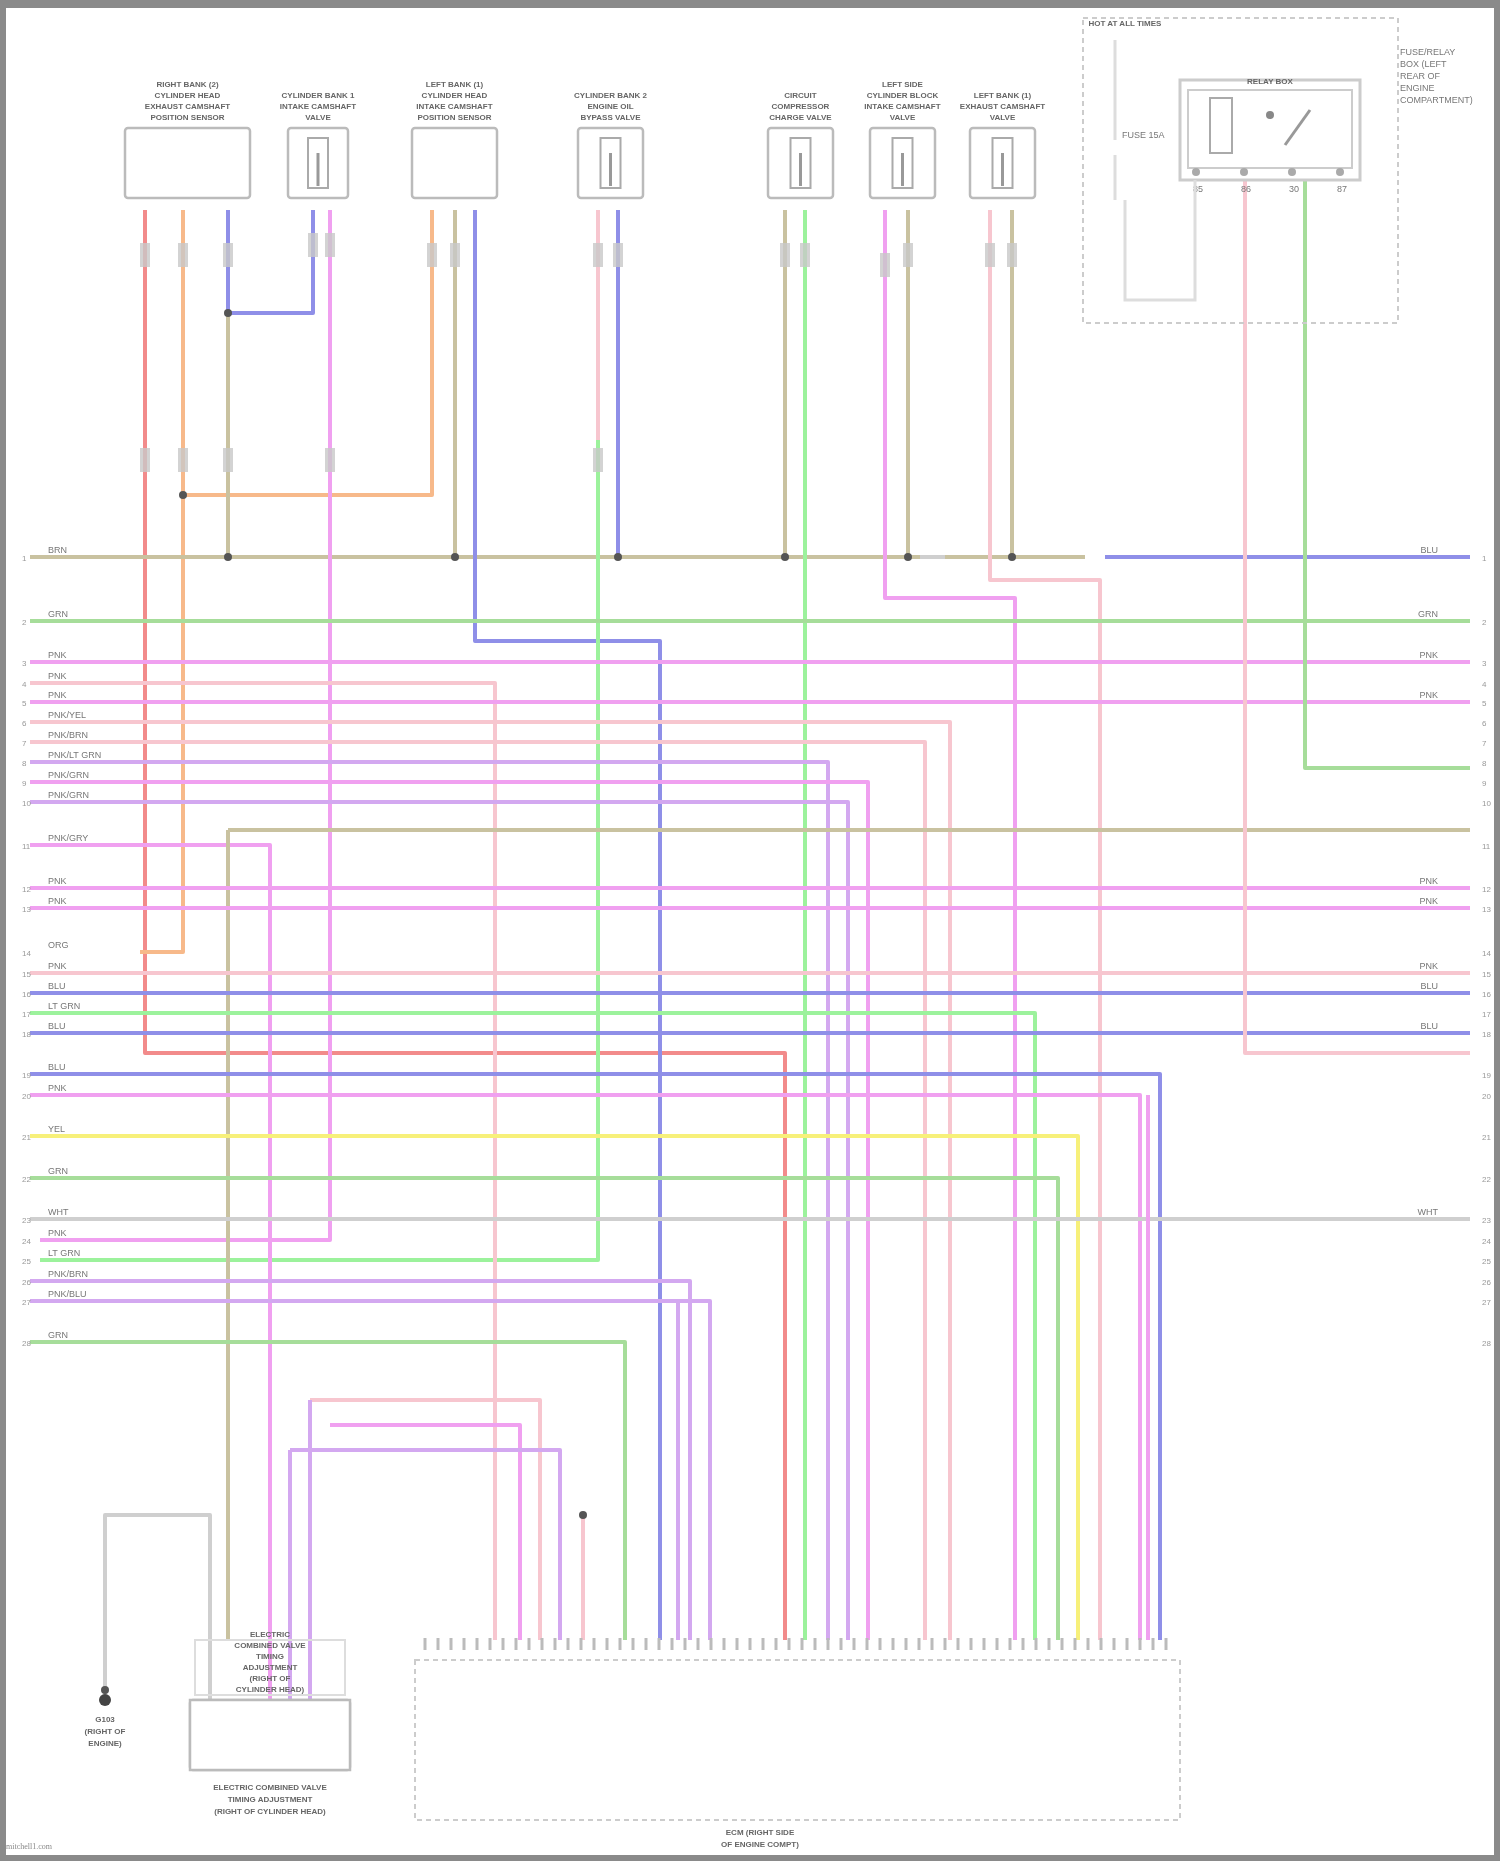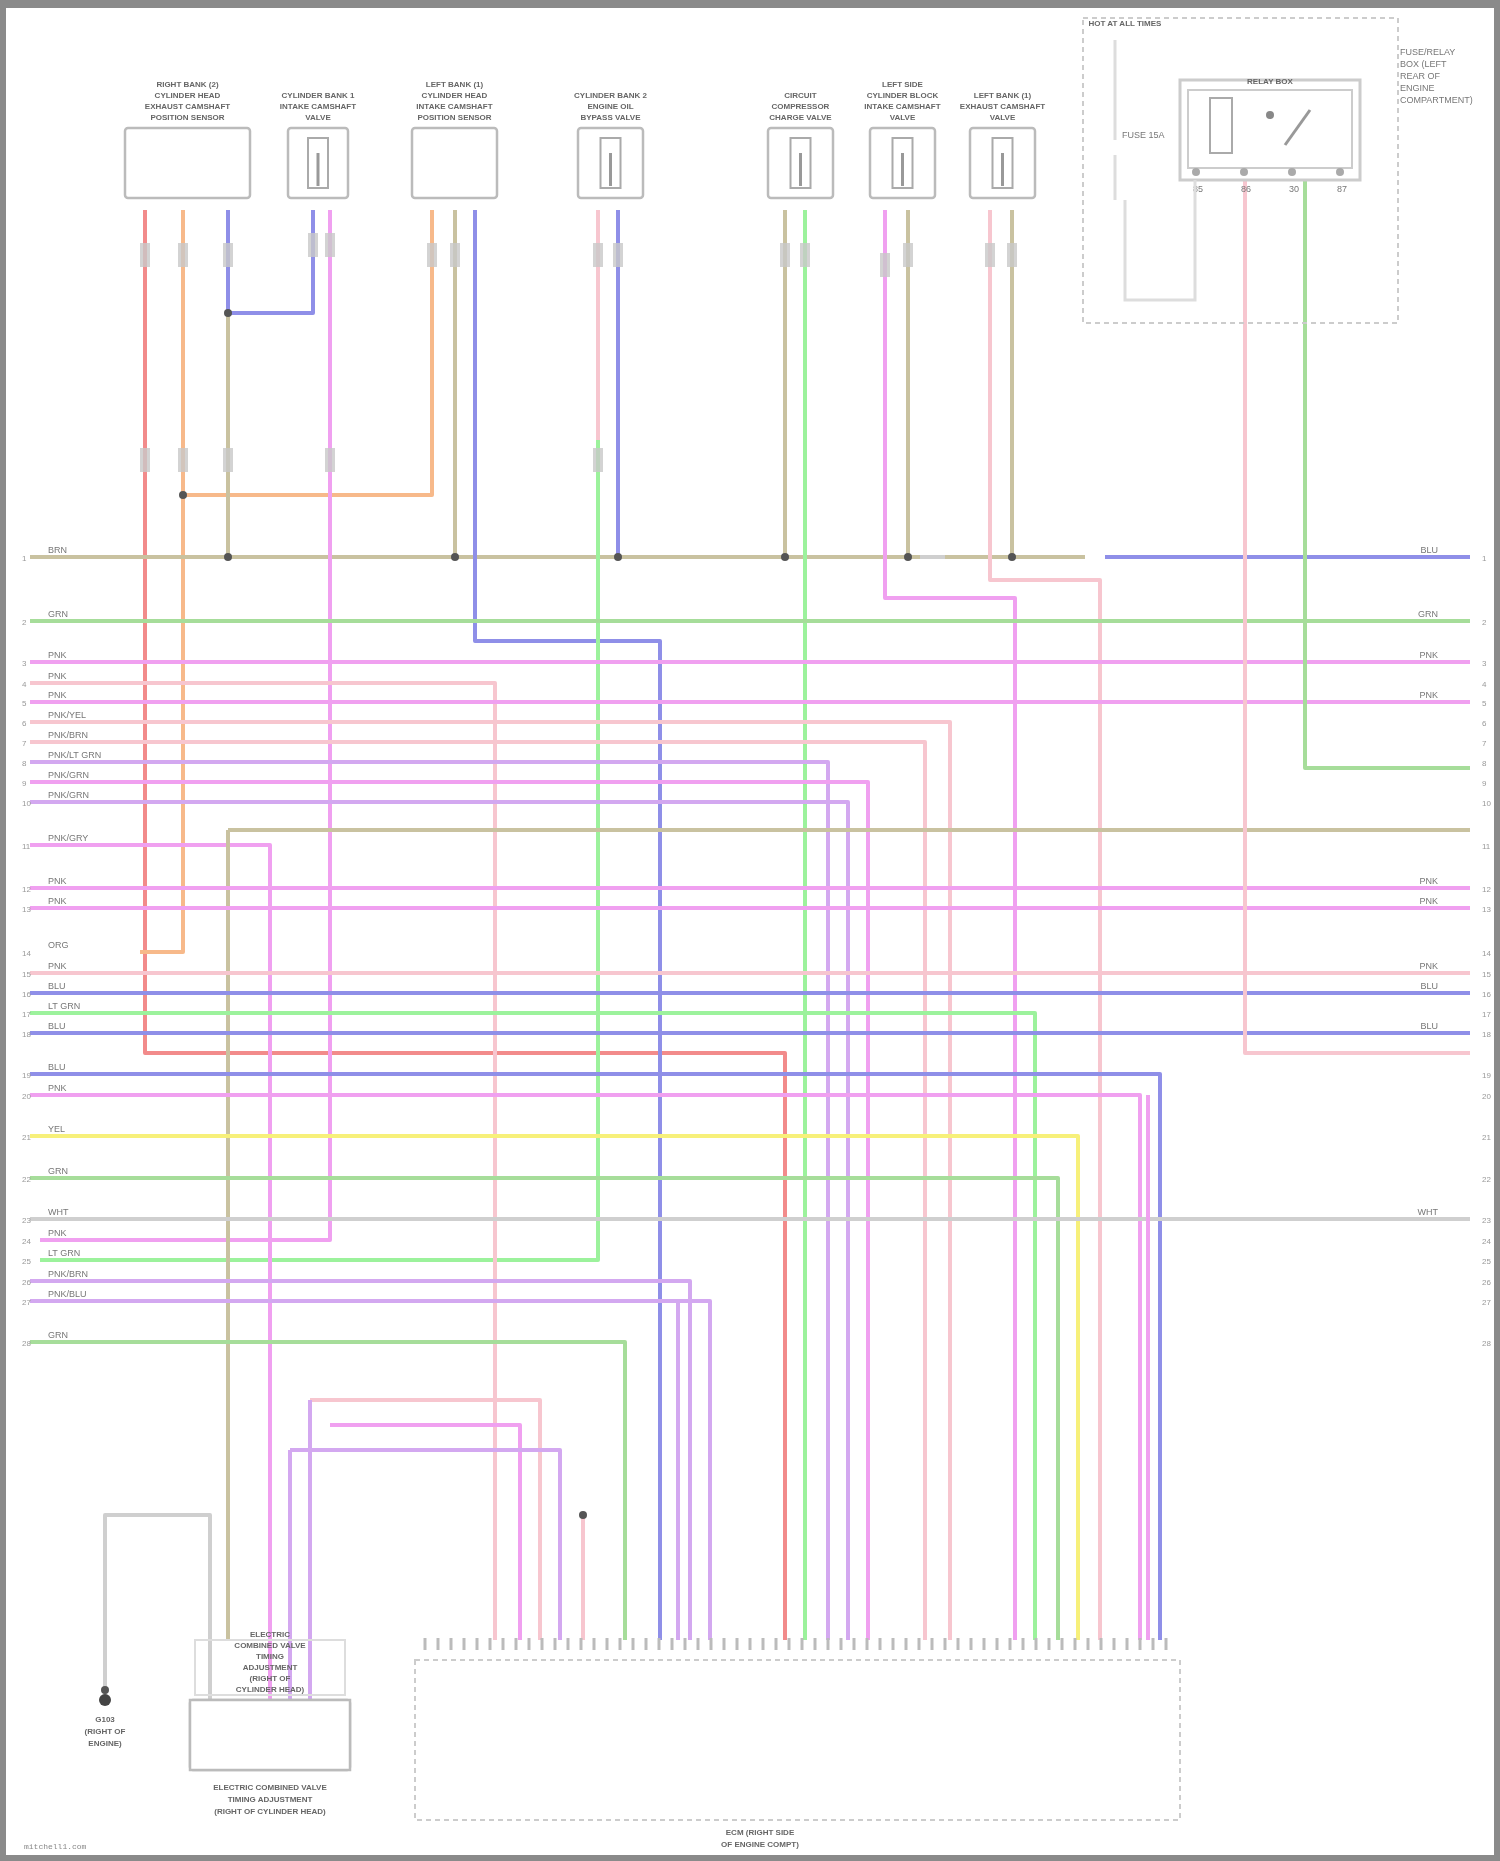--- a/index.html
+++ b/index.html
@@ -2,21 +2,21 @@
 <html><head>
 <meta charset="utf-8">
 <style>
   html,body{margin:0;padding:0;background:#ffffff;}
   body{width:1500px;height:1861px;overflow:hidden;font-family:"Liberation Sans",sans-serif;}
   #frame{position:absolute;left:0;top:0;width:1500px;height:1861px;box-sizing:border-box;border:6px solid #8a8a8a;border-top-width:8px;background:#fff;}
   svg{position:absolute;left:0;top:0;}
   .lbl{font-family:"Liberation Sans",sans-serif;font-size:9px;fill:#777;}
   .clbl{font-family:"Liberation Sans",sans-serif;font-size:8px;fill:#666;text-anchor:middle;font-weight:bold;}
   .rownum{font-family:"Liberation Sans",sans-serif;font-size:8px;fill:#999;}
-  .footer{position:absolute;left:24px;bottom:10px;font-size:8px;color:#888;font-family:Liberation Mono, monospace;}
+  .footer{position:absolute;left:6px;bottom:10px;font-size:8px;color:#888;font-family:Liberation Serif, serif;}
 </style>
 </head>
 <body>
 
 <div id="frame"></div>
 
 <svg id="diagram" width="1500" height="1861" viewBox="0 0 1500 1861">
   <g id="wires">
       <path d="M145 210 V1053 H785 V1640" fill="none" stroke="#f28b8b" stroke-width="4" stroke-linejoin="round"></path>
       <path d="M183 210 V952 H140" fill="none" stroke="#f7b98a" stroke-width="4" stroke-linejoin="round"></path>

